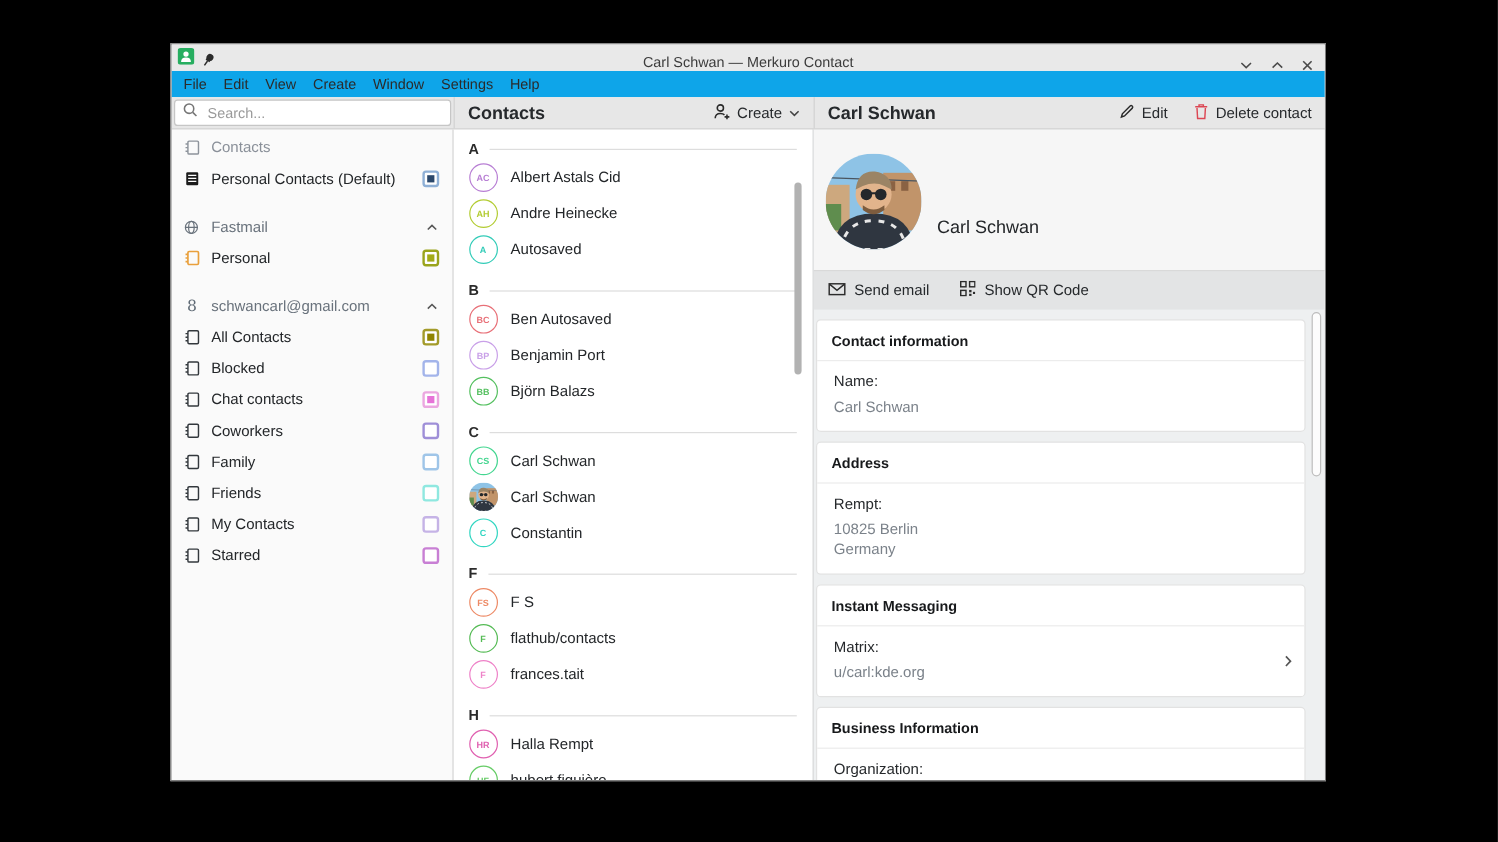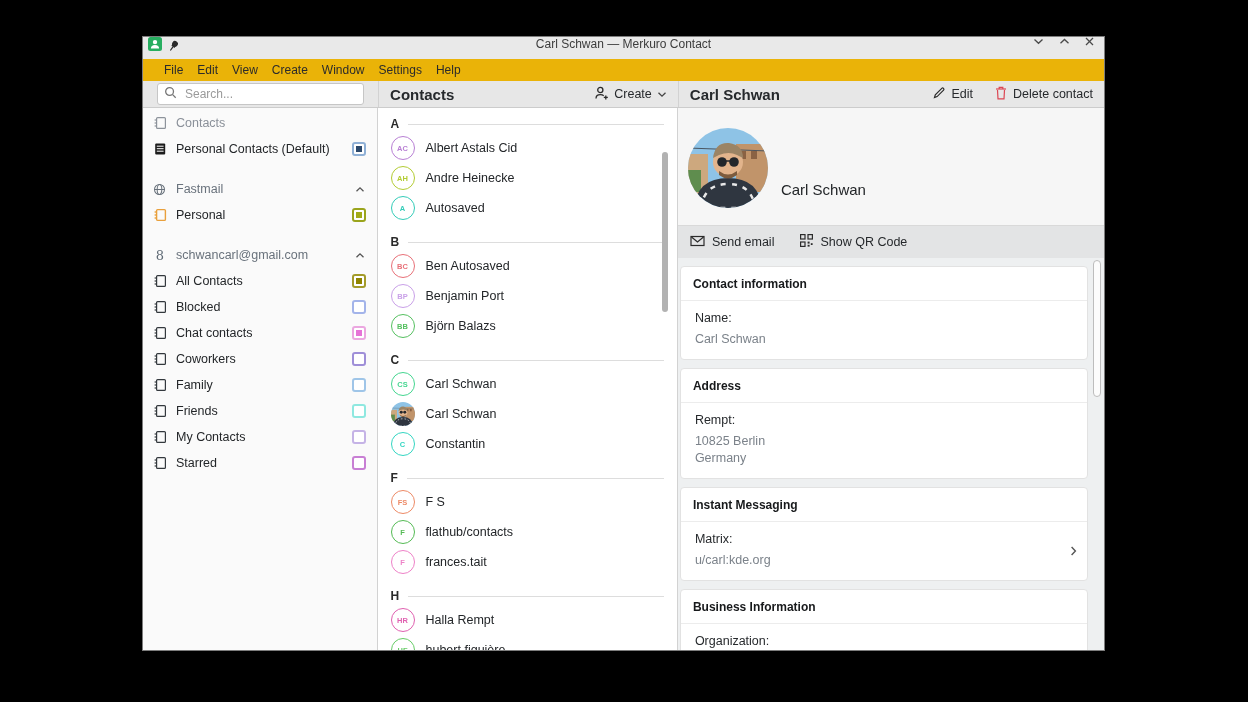--- a/index.html
+++ b/index.html
@@ -2,33 +2,33 @@
 <html><head>
 <meta charset="utf-8">
 <style>
   html,body{margin:0;padding:0;background:#000;}
   .stage{position:relative;width:1248px;height:702px;background:#000;overflow:hidden;
          font-family:"Liberation Sans",sans-serif;-webkit-font-smoothing:antialiased;}
   .window{position:absolute;left:142px;top:36px;width:963px;height:615px;background:#fff;
           border:1px solid #7d7d7d;box-sizing:border-box;display:flex;flex-direction:column;
           overflow:hidden;box-shadow:0 10px 40px rgba(0,0,0,.65);}
   
-  .titlebar{height:22px;background:#e9e9e9;flex:0 0 auto;display:flex;align-items:flex-start;position:relative;}
+  .titlebar{height:22px;background:#e9e9e9;flex:0 0 auto;display:flex;align-items:flex-end;position:relative;}
   .tb-left{display:flex;align-items:center;gap:7px;padding-left:5px;z-index:2;}
   .tb-title{position:absolute;left:0;right:0;text-align:center;font-size:12px;color:#3c3c3c;}
   .tb-controls{margin-left:auto;display:flex;align-items:center;gap:15px;padding-right:10px;z-index:2;}
   .tb-controls span{display:flex;align-items:center;}
   .pin-wrap{transform:rotate(35deg);display:flex;}
   
-  .menubar{height:22px;background:#eab308;flex:0 0 auto;display:flex;align-items:center;padding-left:14px;}
+  .menubar{height:22px;background:#0ea5e9;flex:0 0 auto;display:flex;align-items:center;padding-left:3px;}
   .menu-item{font-size:12px;color:#2b2b2b;padding:2px 7px;cursor:default;}
   
   .header-row{height:26px;background:#e7e7e7;border-bottom:1px solid #cccccc;flex:0 0 auto;display:flex;}
   .hdr-col{box-sizing:border-box;display:flex;align-items:center;}
-  .hdr-sidebar{width:236px;padding:0 12px;}
+  .hdr-sidebar{width:236px;padding:0 0;}
   .hdr-middle{width:301px;border-left:1px solid #d2d2d2;padding:0 11px;}
   .hdr-right{width:428px;border-left:1px solid #d2d2d2;padding:0 11px;}
   .search-box{flex:1;height:22px;background:#fff;border:1px solid #c6c6c6;border-radius:3px;
               display:flex;align-items:center;gap:6px;padding:0 6px;box-sizing:border-box;margin:0 2px;}
   .search-box input{border:none;outline:none;flex:1;font-size:12px;color:#444;background:transparent;font-family:inherit;}
   .search-box input::placeholder{color:#9a9a9a;}
   .panel-title{font-size:15px;font-weight:600;color:#26292c;white-space:nowrap;}
   .hdr-btn{display:flex;align-items:center;gap:6px;font-size:12.5px;color:#26292c;white-space:nowrap;cursor:default;}
   .create-btn{margin-left:auto;gap:5px;}
   .edit-btn{margin-left:auto;}

